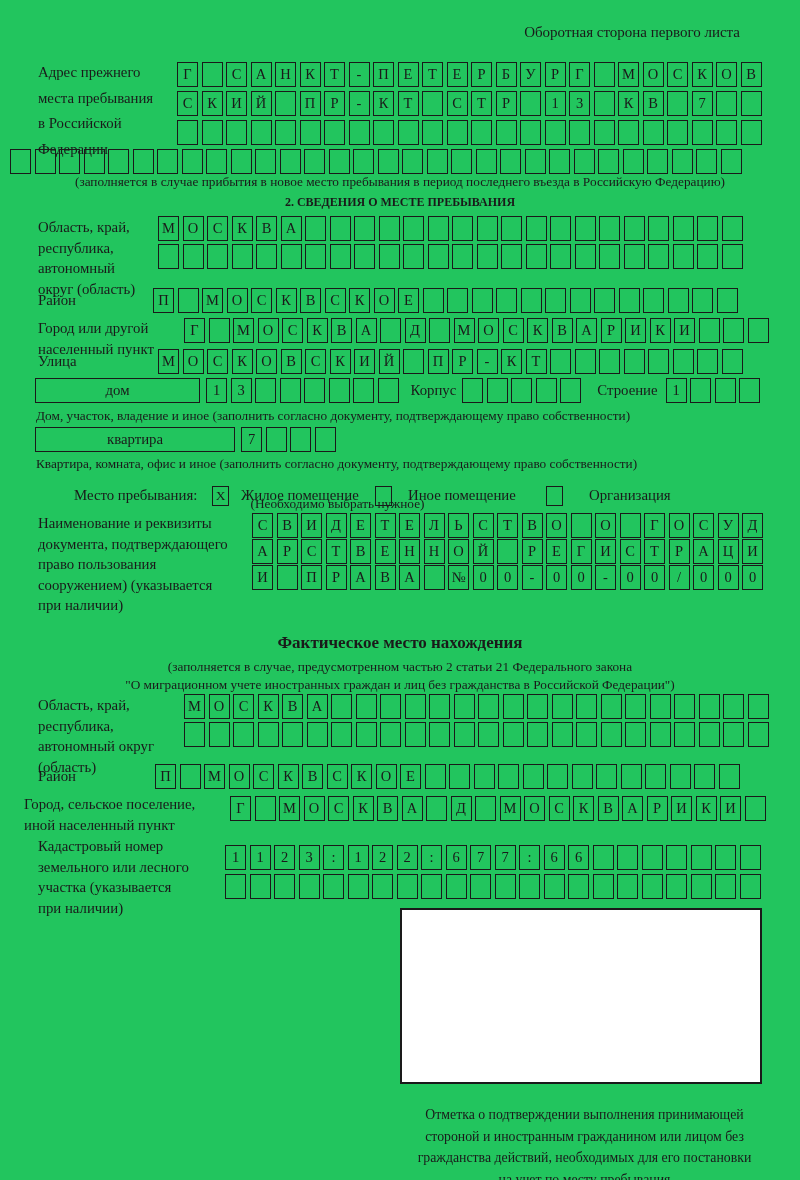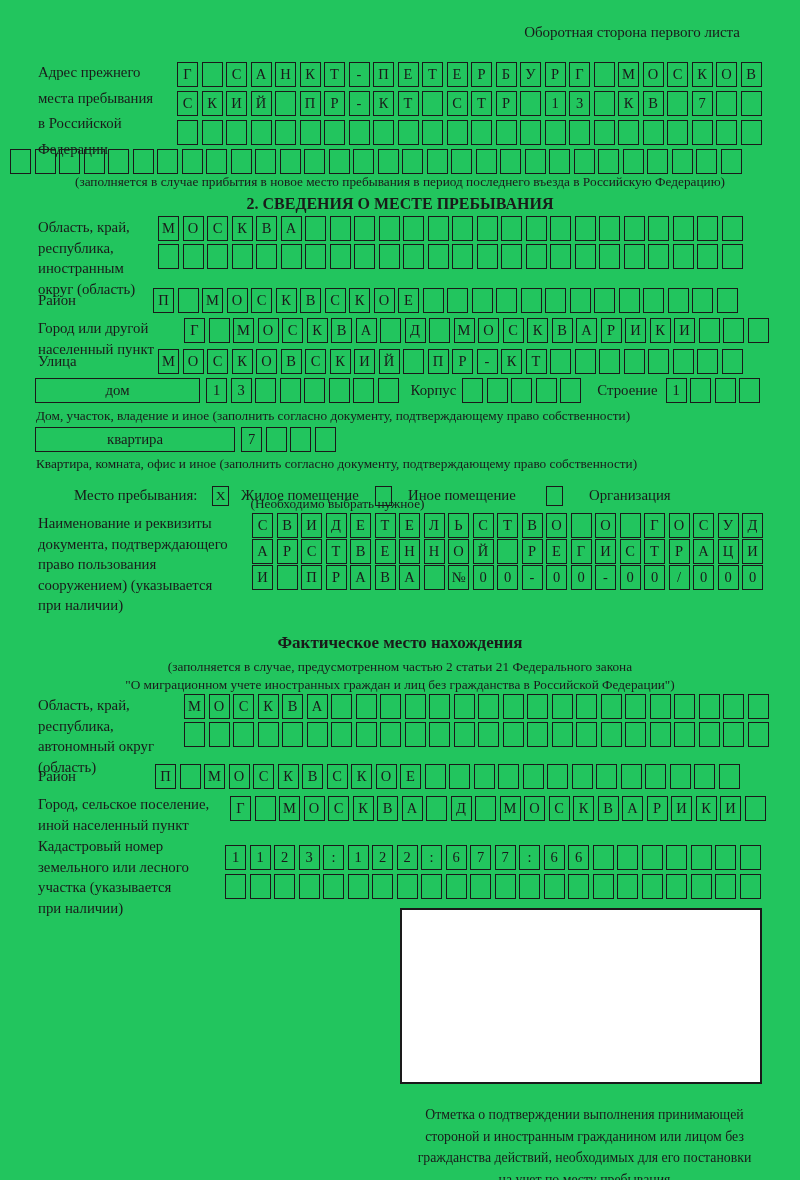--- a/index.html
+++ b/index.html
@@ -3,21 +3,21 @@
 <meta charset="utf-8">
 <style>
   html,body{margin:0;padding:0;background:#fff;}
   .page{position:relative;width:800px;height:1180px;background:#22c55e;overflow:hidden;
         font-family:"Liberation Serif","DejaVu Serif",serif;color:#1a1a1a;}
   .abs{position:absolute;}
   .lbl{font-size:14.8px;line-height:20.6px;}
   .lbl-wide{font-size:14.8px;line-height:25.5px;}
   .note{font-size:13.3px;}
   .center{left:0;width:800px;text-align:center;}
-  .title{font-weight:bold;font-size:16px;}
+  .title{font-weight:bold;font-size:12px;}
   .subtitle{font-weight:bold;font-size:17px;}
   .boxrow{display:flex;gap:3.5px;}
   .cell{flex:0 0 21px;width:21px;height:25px;border:1.5px solid #1a1a1a;box-sizing:border-box;
         display:flex;align-items:center;justify-content:center;font-size:14.5px;line-height:1;}
   .fieldbox{border:1.5px solid #1a1a1a;height:25px;box-sizing:border-box;
         display:flex;align-items:center;justify-content:center;font-size:14.8px;}
   .flexrow{display:flex;align-items:center;}
   .inline-lbl{font-size:14.8px;white-space:nowrap;font-family:Liberation Serif, serif;}
   .checkbox{position:absolute;width:17px;height:20px;border:1.5px solid #1a1a1a;box-sizing:border-box;
         display:flex;align-items:center;justify-content:center;font-size:13.5px;}
@@ -148,21 +148,21 @@
       <span class="cell"></span>
       <span class="cell"></span>
     </div>
   <div class="abs note center" style="top:174px;">(заполняется в случае прибытия в новое место пребывания в период последнего въезда в Российскую Федерацию)</div>
 
   <div class="abs title center" style="top:195px;">2. СВЕДЕНИЯ О МЕСТЕ ПРЕБЫВАНИЯ</div>
 
   <div class="abs lbl" style="left:38px;top:217px;width:120px;">
       <div>Область, край,</div>
       <div>республика,</div>
-      <div>иностранным</div>
+      <div>автономный</div>
       <div>округ (область)</div>
     </div>
   <div class="abs boxrow" style="left:158px;top:216px;">
       <span class="cell">М</span>
       <span class="cell">О</span>
       <span class="cell">С</span>
       <span class="cell">К</span>
       <span class="cell">В</span>
       <span class="cell">А</span>
       <span class="cell"></span>
@@ -513,21 +513,21 @@
       <span class="cell"></span>
       <span class="cell"></span>
       <span class="cell"></span>
       <span class="cell"></span>
       <span class="cell"></span>
       <span class="cell"></span>
       <span class="cell"></span>
       <span class="cell"></span>
     </div>
 
-  <div class="abs lbl" style="left:38px;top:794px;width:190px;">
+  <div class="abs lbl" style="left:24px;top:794px;width:190px;">
       <div>Город, сельское поселение,</div>
       <div>иной населенный пункт</div>
     </div>
   <div class="abs boxrow" style="left:230px;top:796px;">
       <span class="cell">Г</span>
       <span class="cell"></span>
       <span class="cell">М</span>
       <span class="cell">О</span>
       <span class="cell">С</span>
       <span class="cell">К</span>

